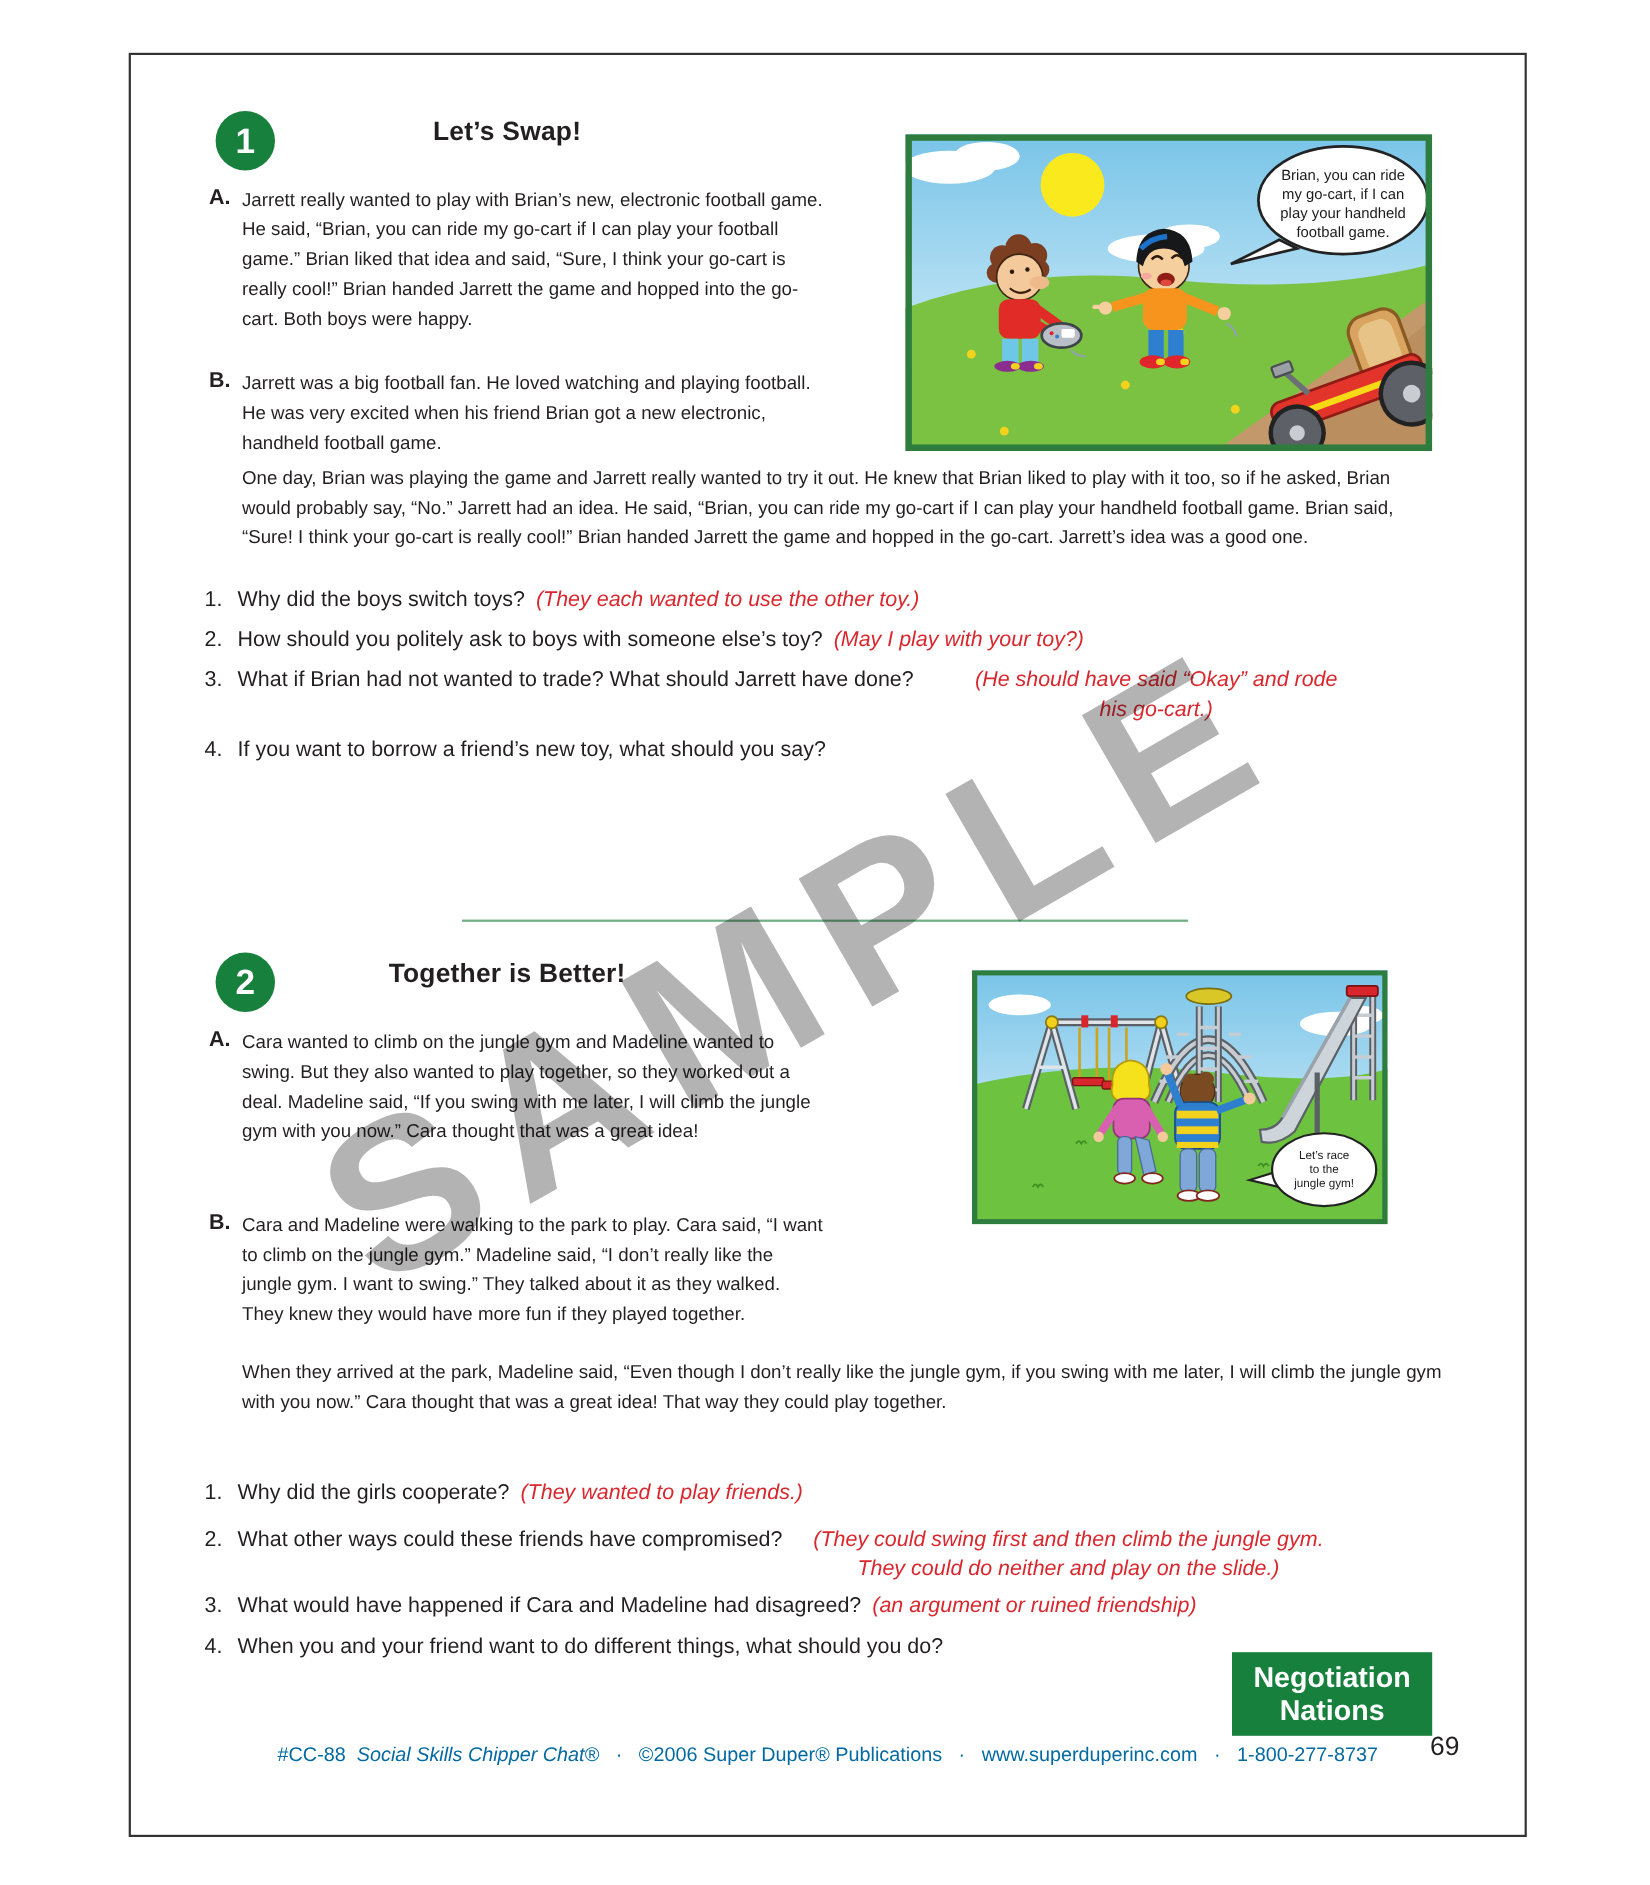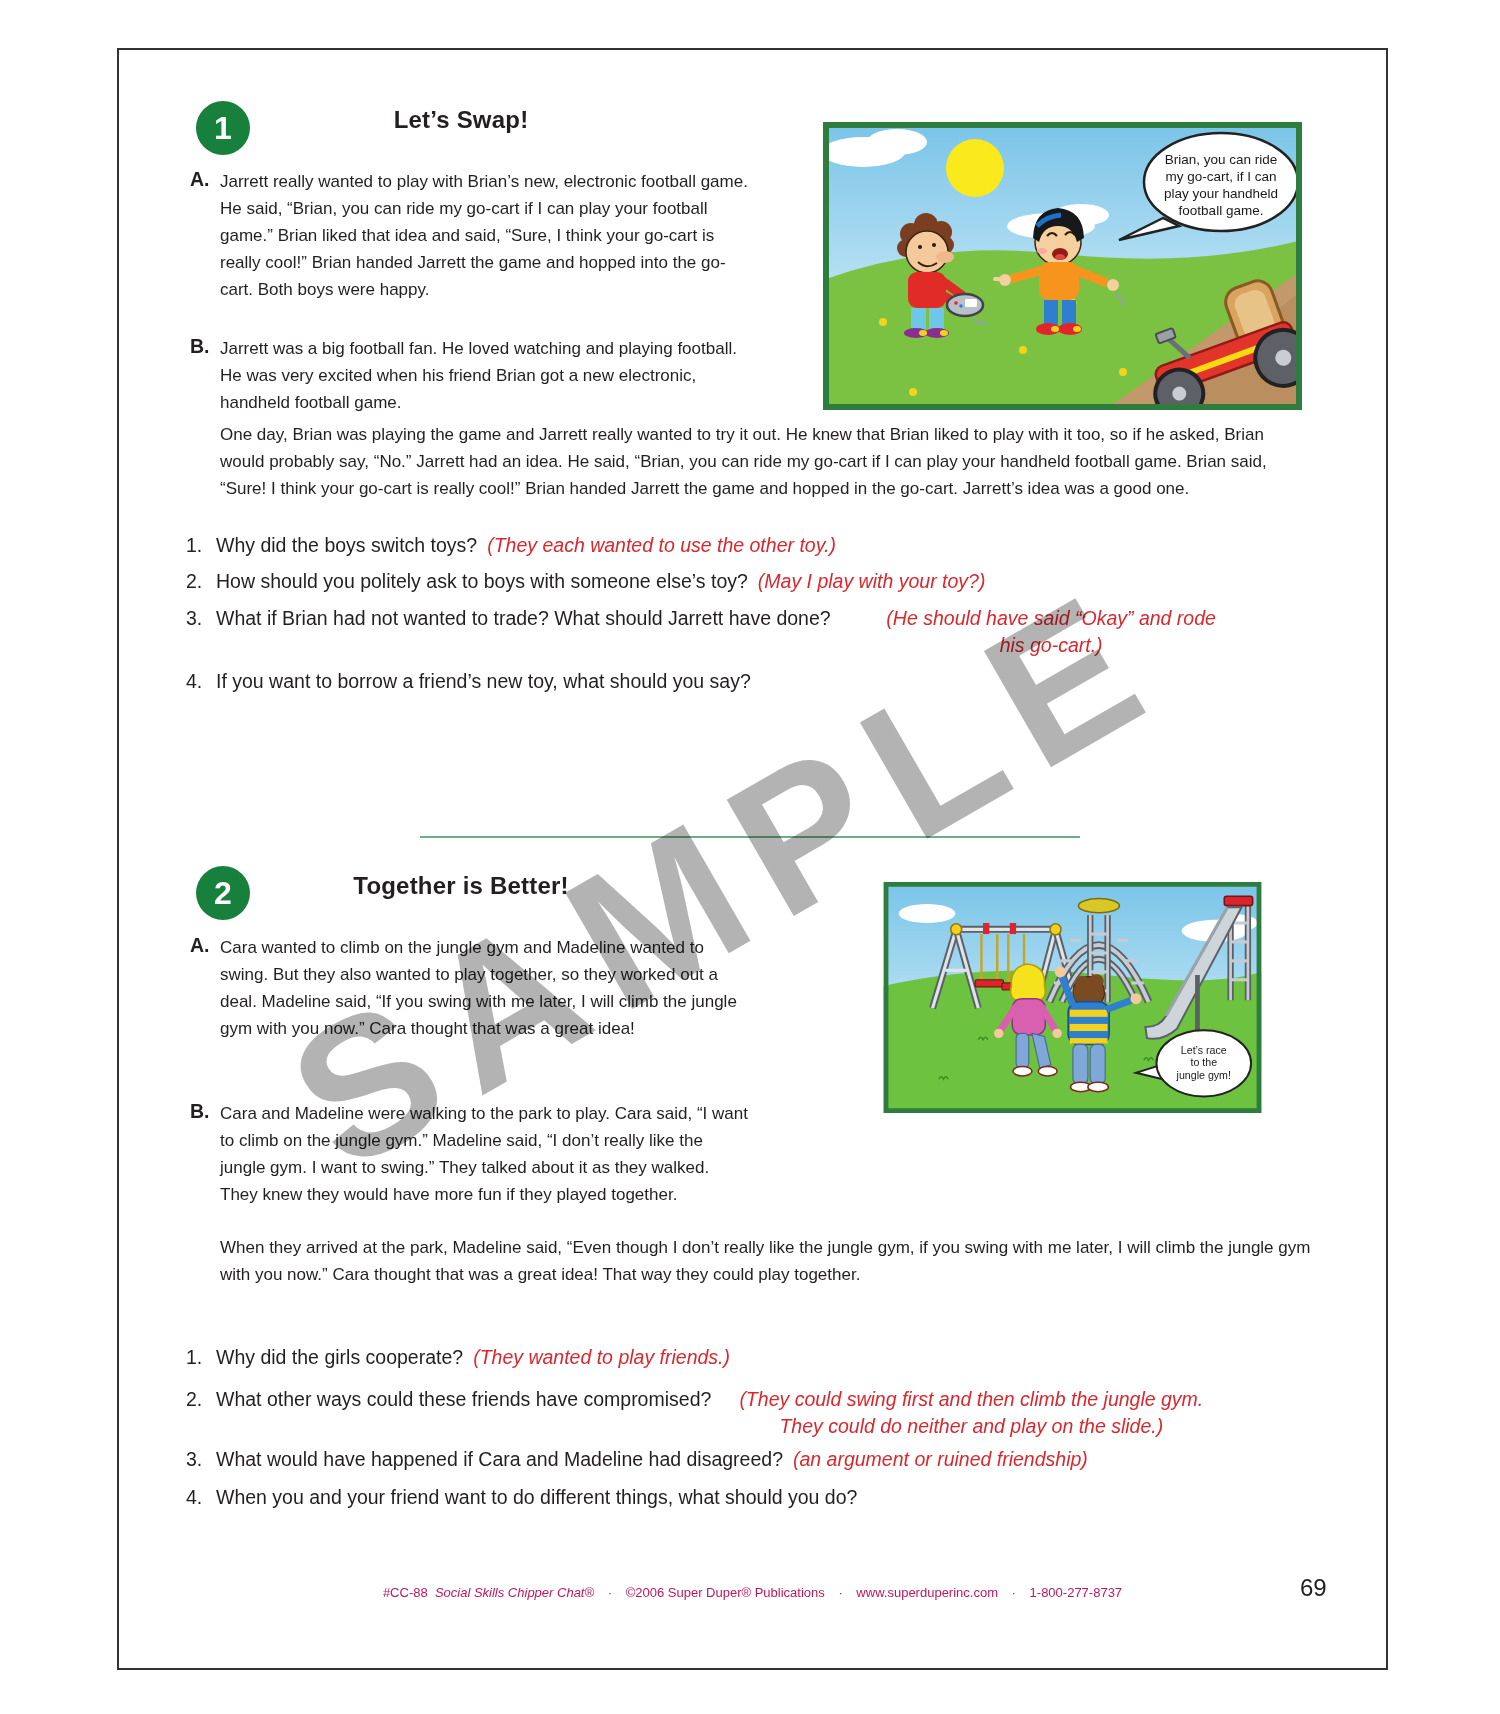--- a/index.html
+++ b/index.html
@@ -38,21 +38,21 @@
     letter-spacing:24px; color:#b3b3b3; mix-blend-mode:multiply;
     z-index:10; pointer-events:none; font-family:"Liberation Sans", sans-serif; }
 
   .badge { position:absolute; left:1120px; top:1502px; width:182px; height:76px;
     background:#17803c; color:#ffffff; display:flex; flex-direction:column;
     align-items:center; justify-content:center; z-index:3;
     font-family:cursive, "Liberation Sans", sans-serif; font-weight:bold;
     font-size:26px; line-height:30px; }
 
   .footer { position:absolute; left:117px; top:1585px; width:1271px; text-align:center;
-    font-size:13px; color:#be185d; z-index:3; }
+    font-size:18px; color:#0369a1; z-index:3; }
   .footer .it { font-style:italic; }
   .footer .sep { padding:0 10px; }
   .page-num { position:absolute; left:1300px; top:1574px; width:76px; 
     font-size:24px; color:#231f20; z-index:3; }
 
   .bubble-text { font-family:cursive, "Liberation Sans", sans-serif; fill:#1a1a1a; }
 </style>
 </head>
 <body>
 
@@ -346,20 +346,24 @@
     <span class="q-num">3.</span>
     <span class="q-body"><span>What would have happened if Cara and Madeline had disagreed?</span><span class="answer">(an argument or ruined friendship)</span></span>
   </div>
   <div class="question" style="left:186px; top:1484px; width:1130px;">
     <span class="q-num">4.</span>
     <span class="q-body"><span>When you and your friend want to do different things, what should you do?</span><span class="answer"></span></span>
   </div>
 
   <div class="watermark">SAMPLE</div>
 
+  <div class="badge">
+    <span>Negotiation</span>
+    <span>Nations</span>
+  </div>
 
   <div class="footer">
     <span>#CC-88</span>&nbsp;
     <span class="it">Social Skills Chipper Chat®</span>
     <span class="sep">·</span>
     <span>©2006 Super Duper® Publications</span>
     <span class="sep">·</span>
     <span>www.superduperinc.com</span>
     <span class="sep">·</span>
     <span>1-800-277-8737</span>

